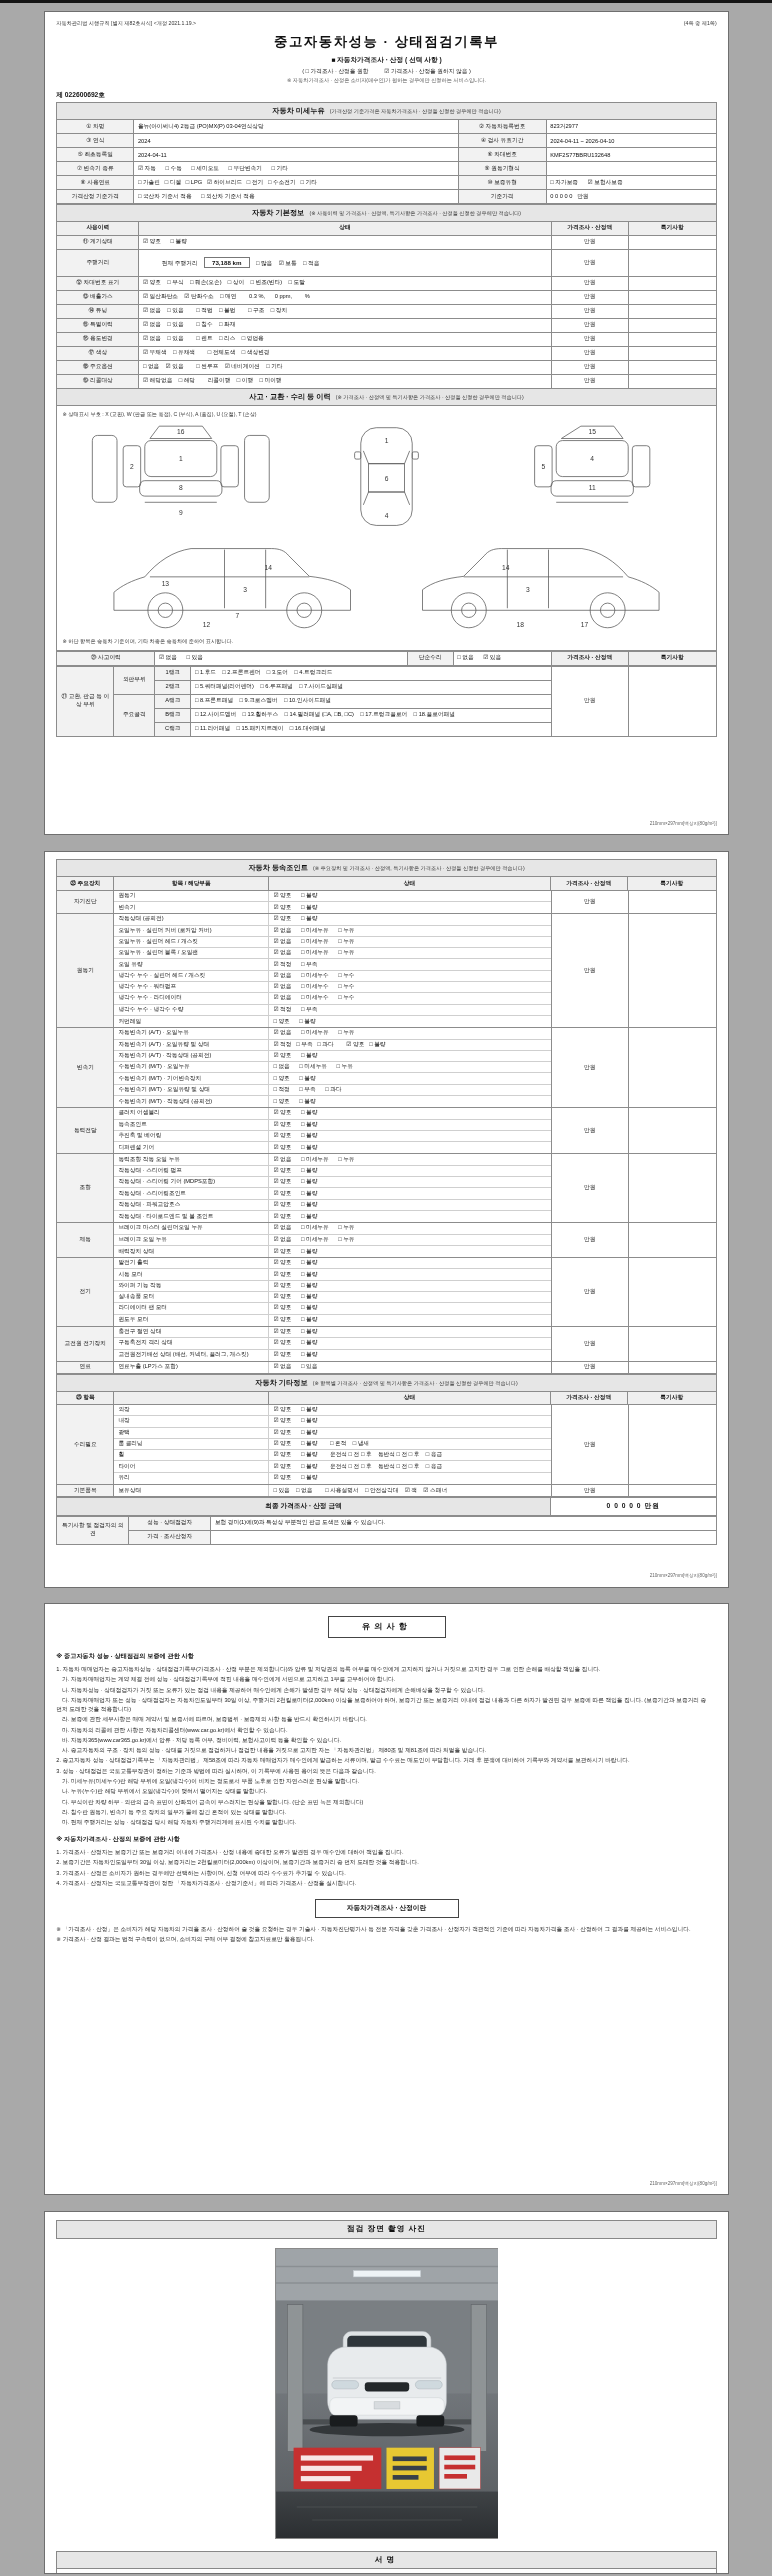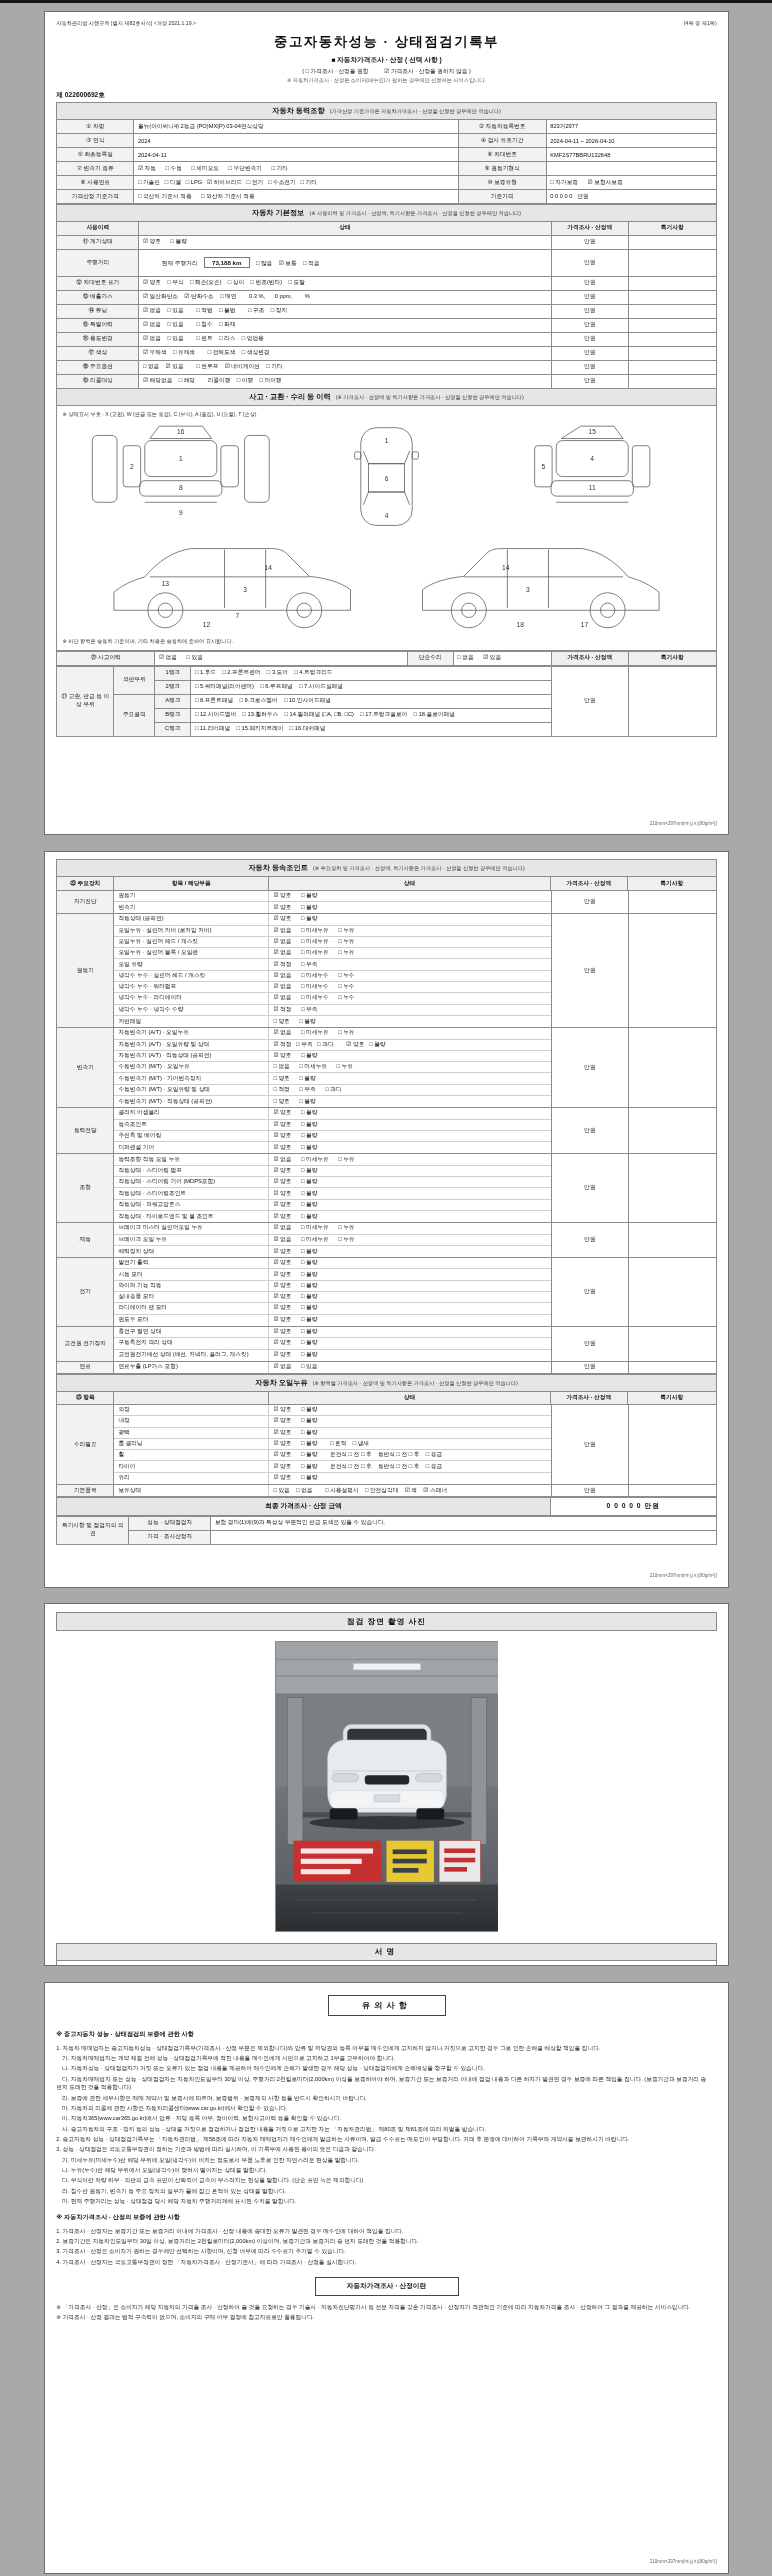--- a/index.html
+++ b/index.html
@@ -86,21 +86,21 @@
 
     <table class="frm">
       <colgroup>
           <col style="width:77px">
           <col>
           <col style="width:88px">
           <col style="width:170px">
         </colgroup>
       <tbody>
         <tr>
-            <td class="sect" colspan="4"><span class="st">자동차 동력조향</span><span class="sn">(가격산정 기준가격은 자동차가격조사 · 산정을 신청한 경우에만 적습니다)</span></td>
+            <td class="sect" colspan="4"><span class="st">자동차 미세누유</span><span class="sn">(가격산정 기준가격은 자동차가격조사 · 산정을 신청한 경우에만 적습니다)</span></td>
           </tr>
         <tr>
           <td class="lab">① 차명</td>
           <td class="val">올뉴(아이써니4) 2등급 (PO)MX(P) 03-04연식상당</td>
           <td class="lab">② 자동차등록번호</td>
           <td class="val">823거2977</td>
         </tr>
         <tr>
           <td class="lab">③ 연식</td>
           <td class="val">2024</td>
@@ -634,21 +634,21 @@
               <div class="di">연료누출 (LP가스 포함)</div>
               <div class="ds">☑ 없음      □ 있음</div>
             </div>
           </div>
         <div class="dp">만원</div>
         <div class="dn"></div>
       </div>
     </div>
 
     <div class="etable">
-      <div class="sectbar"><span class="st">자동차 오일누유</span><span class="sn">(※ 항목별 가격조사 · 산정액 및 특기사항은 가격조사 · 산정을 신청한 경우에만 적습니다)</span></div>
+      <div class="sectbar"><span class="st">자동차 기타정보</span><span class="sn">(※ 항목별 가격조사 · 산정액 및 특기사항은 가격조사 · 산정을 신청한 경우에만 적습니다)</span></div>
       <div class="dhead">
         <div class="hc w110">㉓ 항목</div>
         <div class="hc w300"></div>
         <div class="hc hflex">상태</div>
         <div class="hc w150">가격조사 · 산정액</div>
         <div class="hc w170">특기사항</div>
       </div>
       <div class="dgroup">
         <div class="gl">수리필요</div>
         <div class="drows">
@@ -715,20 +715,58 @@
           <td class="lab" rowspan="2">특기사항 및 점검자의 의견</td>
           <td class="lab">성능 · 상태점검자</td>
           <td class="val">보험 경미(1)에(9)과 특성상 부분적인 판금 도색은 있을 수 있습니다.</td>
         </tr>
         <tr>
           <td class="lab">가격 · 조사산정자</td>
           <td class="val"></td>
         </tr>
       </tbody>
     </table>
+    <div class="page-foot">210mm×297mm[백상지(80g/m²)]</div>
+  </div>
+
+  <div class="page p3">
+    <div class="notice-title">유의사항</div>
+    <div class="nhead">※ 중고자동차 성능 · 상태점검의 보증에 관한 사항</div>
+    <div>
+
+    <div class="nline">1. 자동차 매매업자는 중고자동차성능 · 상태점검기록부(가격조사 · 산정 부분은 제외합니다)와 압류 및 저당권의 등록 여부를 매수인에게 고지하지 않거나 거짓으로 고지한 경우 그로 인한 손해를 배상할 책임을 집니다.</div>
+        <div class="nline">　가. 자동차매매업자는 계약 체결 전에 성능 · 상태점검기록부에 적힌 내용을 매수인에게 서면으로 고지하고 1부를 교부하여야 합니다.</div>
+        <div class="nline">　나. 자동차성능 · 상태점검자가 거짓 또는 오류가 있는 점검 내용을 제공하여 매수인에게 손해가 발생한 경우 해당 성능 · 상태점검자에게 손해배상을 청구할 수 있습니다.</div>
+        <div class="nline">　다. 자동차매매업자 또는 성능 · 상태점검자는 자동차인도일부터 30일 이상, 주행거리 2천킬로미터(2,000km) 이상을 보증하여야 하며, 보증기간 또는 보증거리 이내에 점검 내용과 다른 하자가 발견된 경우 보증에 따른 책임을 집니다. (보증기간과 보증거리 중 먼저 도래한 것을 적용합니다)</div>
+        <div class="nline">　라. 보증에 관한 세부사항은 매매 계약서 및 보증서에 따르며, 보증범위 · 보증제외 사항 등을 반드시 확인하시기 바랍니다.</div>
+        <div class="nline">　마. 자동차의 리콜에 관한 사항은 자동차리콜센터(www.car.go.kr)에서 확인할 수 있습니다.</div>
+        <div class="nline">　바. 자동차365(www.car365.go.kr)에서 압류 · 저당 등록 여부, 정비이력, 보험사고이력 등을 확인할 수 있습니다.</div>
+        <div class="nline">　사. 중고자동차의 구조 · 장치 등의 성능 · 상태를 거짓으로 점검하거나 점검한 내용을 거짓으로 고지한 자는 「자동차관리법」 제80조 및 제81조에 따라 처벌을 받습니다.</div>
+        <div class="nline">2. 중고자동차 성능 · 상태점검기록부는 「자동차관리법」 제58조에 따라 자동차 매매업자가 매수인에게 발급하는 서류이며, 발급 수수료는 매도인이 부담합니다. 거래 후 분쟁에 대비하여 기록부와 계약서를 보관하시기 바랍니다.</div>
+        <div class="nline">3. 성능 · 상태점검은 국토교통부장관이 정하는 기준과 방법에 따라 실시하며, 이 기록부에 사용된 용어의 뜻은 다음과 같습니다.</div>
+        <div class="nline">　가. 미세누유(미세누수)란 해당 부위에 오일(냉각수)이 비치는 정도로서 부품 노후로 인한 자연스러운 현상을 말합니다.</div>
+        <div class="nline">　나. 누유(누수)란 해당 부위에서 오일(냉각수)이 맺혀서 떨어지는 상태를 말합니다.</div>
+        <div class="nline">　다. 부식이란 차량 하부 · 외판의 금속 표면이 산화되어 금속이 부스러지는 현상을 말합니다. (단순 표면 녹은 제외합니다)</div>
+        <div class="nline">　라. 침수란 원동기, 변속기 등 주요 장치의 일부가 물에 잠긴 흔적이 있는 상태를 말합니다.</div>
+        <div class="nline">　마. 현재 주행거리는 성능 · 상태점검 당시 해당 자동차 주행거리계에 표시된 수치를 말합니다.</div>
+      </div>
+    <div class="nhead">※ 자동차가격조사 · 산정의 보증에 관한 사항</div>
+    <div>
+
+    <div class="nline">1. 가격조사 · 산정자는 보증기간 또는 보증거리 이내에 가격조사 · 산정 내용에 중대한 오류가 발견된 경우 매수인에 대하여 책임을 집니다.</div>
+        <div class="nline">2. 보증기간은 자동차인도일부터 30일 이상, 보증거리는 2천킬로미터(2,000km) 이상이며, 보증기간과 보증거리 중 먼저 도래한 것을 적용합니다.</div>
+        <div class="nline">3. 가격조사 · 산정은 소비자가 원하는 경우에만 선택하는 사항이며, 신청 여부에 따라 수수료가 추가될 수 있습니다.</div>
+        <div class="nline">4. 가격조사 · 산정자는 국토교통부장관이 정한 「자동차가격조사 · 산정기준서」에 따라 가격조사 · 산정을 실시합니다.</div>
+      </div>
+    <div class="nbox">자동차가격조사 · 산정이란</div>
+    <div>
+
+    <div class="nline">※ 「가격조사 · 산정」은 소비자가 해당 자동차의 가격을 조사 · 산정하여 줄 것을 요청하는 경우 기술사 · 자동차진단평가사 등 전문 자격을 갖춘 가격조사 · 산정자가 객관적인 기준에 따라 자동차가격을 조사 · 산정하여 그 결과를 제공하는 서비스입니다.</div>
+        <div class="nline">※ 가격조사 · 산정 결과는 법적 구속력이 없으며, 소비자의 구매 여부 결정에 참고자료로만 활용됩니다.</div>
+      </div>
     <div class="page-foot">210mm×297mm[백상지(80g/m²)]</div>
   </div>
 
   <div class="page p4">
     <div class="photo-title">점검 장면 촬영 사진</div>
     <div class="photo-frame">
       <svg viewBox="0 0 430 560" width="222" height="289">
         <defs>
           <linearGradient id="gbg" x1="0" y1="0" x2="0" y2="1">
             <stop offset="0" stop-color="#8e9398"></stop>
@@ -782,52 +820,14 @@
     <div class="sign-box">
       <div class="sign-title">서명</div>
       <div class="sign-fee">
         <span>성능점검료등록 :</span>
         <span class="fee-val">115,500 원</span>
       </div>
 
     </div>
   </div>
 
-  <div class="page p3">
-    <div class="notice-title">유의사항</div>
-    <div class="nhead">※ 중고자동차 성능 · 상태점검의 보증에 관한 사항</div>
-    <div>
-
-    <div class="nline">1. 자동차 매매업자는 중고자동차성능 · 상태점검기록부(가격조사 · 산정 부분은 제외합니다)와 압류 및 저당권의 등록 여부를 매수인에게 고지하지 않거나 거짓으로 고지한 경우 그로 인한 손해를 배상할 책임을 집니다.</div>
-        <div class="nline">　가. 자동차매매업자는 계약 체결 전에 성능 · 상태점검기록부에 적힌 내용을 매수인에게 서면으로 고지하고 1부를 교부하여야 합니다.</div>
-        <div class="nline">　나. 자동차성능 · 상태점검자가 거짓 또는 오류가 있는 점검 내용을 제공하여 매수인에게 손해가 발생한 경우 해당 성능 · 상태점검자에게 손해배상을 청구할 수 있습니다.</div>
-        <div class="nline">　다. 자동차매매업자 또는 성능 · 상태점검자는 자동차인도일부터 30일 이상, 주행거리 2천킬로미터(2,000km) 이상을 보증하여야 하며, 보증기간 또는 보증거리 이내에 점검 내용과 다른 하자가 발견된 경우 보증에 따른 책임을 집니다. (보증기간과 보증거리 중 먼저 도래한 것을 적용합니다)</div>
-        <div class="nline">　라. 보증에 관한 세부사항은 매매 계약서 및 보증서에 따르며, 보증범위 · 보증제외 사항 등을 반드시 확인하시기 바랍니다.</div>
-        <div class="nline">　마. 자동차의 리콜에 관한 사항은 자동차리콜센터(www.car.go.kr)에서 확인할 수 있습니다.</div>
-        <div class="nline">　바. 자동차365(www.car365.go.kr)에서 압류 · 저당 등록 여부, 정비이력, 보험사고이력 등을 확인할 수 있습니다.</div>
-        <div class="nline">　사. 중고자동차의 구조 · 장치 등의 성능 · 상태를 거짓으로 점검하거나 점검한 내용을 거짓으로 고지한 자는 「자동차관리법」 제80조 및 제81조에 따라 처벌을 받습니다.</div>
-        <div class="nline">2. 중고자동차 성능 · 상태점검기록부는 「자동차관리법」 제58조에 따라 자동차 매매업자가 매수인에게 발급하는 서류이며, 발급 수수료는 매도인이 부담합니다. 거래 후 분쟁에 대비하여 기록부와 계약서를 보관하시기 바랍니다.</div>
-        <div class="nline">3. 성능 · 상태점검은 국토교통부장관이 정하는 기준과 방법에 따라 실시하며, 이 기록부에 사용된 용어의 뜻은 다음과 같습니다.</div>
-        <div class="nline">　가. 미세누유(미세누수)란 해당 부위에 오일(냉각수)이 비치는 정도로서 부품 노후로 인한 자연스러운 현상을 말합니다.</div>
-        <div class="nline">　나. 누유(누수)란 해당 부위에서 오일(냉각수)이 맺혀서 떨어지는 상태를 말합니다.</div>
-        <div class="nline">　다. 부식이란 차량 하부 · 외판의 금속 표면이 산화되어 금속이 부스러지는 현상을 말합니다. (단순 표면 녹은 제외합니다)</div>
-        <div class="nline">　라. 침수란 원동기, 변속기 등 주요 장치의 일부가 물에 잠긴 흔적이 있는 상태를 말합니다.</div>
-        <div class="nline">　마. 현재 주행거리는 성능 · 상태점검 당시 해당 자동차 주행거리계에 표시된 수치를 말합니다.</div>
-      </div>
-    <div class="nhead">※ 자동차가격조사 · 산정의 보증에 관한 사항</div>
-    <div>
-
-    <div class="nline">1. 가격조사 · 산정자는 보증기간 또는 보증거리 이내에 가격조사 · 산정 내용에 중대한 오류가 발견된 경우 매수인에 대하여 책임을 집니다.</div>
-        <div class="nline">2. 보증기간은 자동차인도일부터 30일 이상, 보증거리는 2천킬로미터(2,000km) 이상이며, 보증기간과 보증거리 중 먼저 도래한 것을 적용합니다.</div>
-        <div class="nline">3. 가격조사 · 산정은 소비자가 원하는 경우에만 선택하는 사항이며, 신청 여부에 따라 수수료가 추가될 수 있습니다.</div>
-        <div class="nline">4. 가격조사 · 산정자는 국토교통부장관이 정한 「자동차가격조사 · 산정기준서」에 따라 가격조사 · 산정을 실시합니다.</div>
-      </div>
-    <div class="nbox">자동차가격조사 · 산정이란</div>
-    <div>
-
-    <div class="nline">※ 「가격조사 · 산정」은 소비자가 해당 자동차의 가격을 조사 · 산정하여 줄 것을 요청하는 경우 기술사 · 자동차진단평가사 등 전문 자격을 갖춘 가격조사 · 산정자가 객관적인 기준에 따라 자동차가격을 조사 · 산정하여 그 결과를 제공하는 서비스입니다.</div>
-        <div class="nline">※ 가격조사 · 산정 결과는 법적 구속력이 없으며, 소비자의 구매 여부 결정에 참고자료로만 활용됩니다.</div>
-      </div>
-    <div class="page-foot">210mm×297mm[백상지(80g/m²)]</div>
-  </div>
-
 </div>
 
 
 </body></html>

